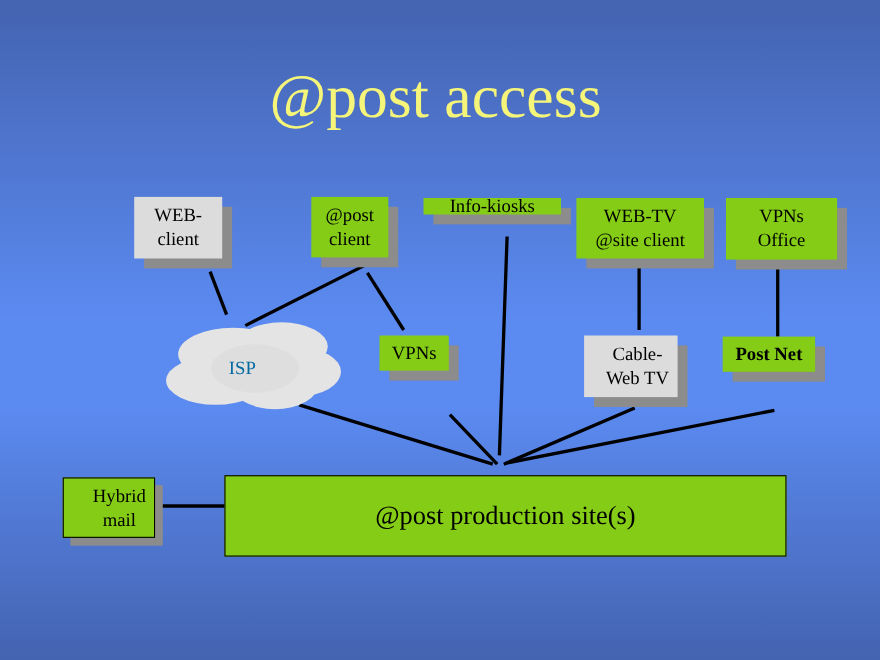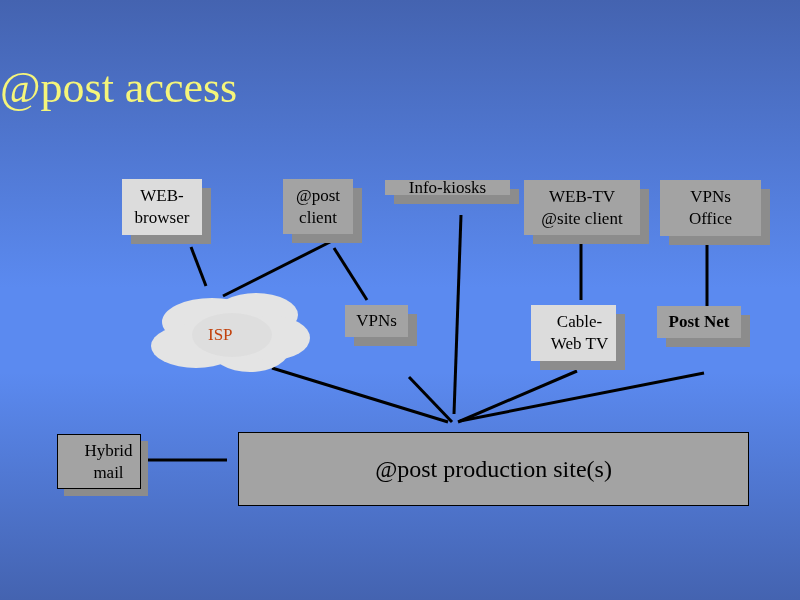--- a/index.html
+++ b/index.html
@@ -2,35 +2,35 @@
 <html><head>
 <meta charset="utf-8">
 <style>
   html, body { margin: 0; padding: 0; }
   body {
     width: 800px; height: 600px; position: relative; overflow: hidden;
     background: linear-gradient(to bottom, #4463b0 0%, #5b8af0 48%, #5b8af0 62%, #4463b0 100%);
     font-family: "Liberation Serif", "DejaVu Serif", serif;
   }
   .title {
-    position: absolute; left: 0; top: 60px; width: 792px; 
-    color: #f5f57a; font-size: 44px; line-height: 56px;
+    position: absolute; left: 0; top: 60px; width: 792px; text-align: center;
+    color: #f5f57a; font-size: 56px; line-height: 56px;
   }
   svg.lines { position: absolute; left: 0; top: 0; }
   .box {
     position: absolute; box-sizing: border-box;
     display: flex; align-items: center; justify-content: center; text-align: center;
     font-size: 17px; line-height: 22px; color: #000;
     box-shadow: 9px 9px 0 #8c8c8c;
   }
-  .yellow { background: #a3a3a3; }
+  .yellow { background: #84cc16; }
   .gray { background: #dcdcdc; }
   .bordered { border: 1px solid #000; }
   .cloud-label {
-    position: absolute; left: 208px; top: 325px; font-size: 17px; color: #c2410c;
+    position: absolute; left: 208px; top: 325px; font-size: 17px; color: #0369a1;
   }
   .prod { font-size: 24px; box-shadow: none; }
   .hybrid { box-shadow: 7px 7px 0 #8c8c8c; padding-left: 19px; }
 </style>
 </head>
 <body>
 
 <div class="title">@post access</div>
 
 <svg class="lines" width="800" height="600">
@@ -51,31 +51,31 @@
     <ellipse cx="212" cy="322" rx="50" ry="24"></ellipse>
     <ellipse cx="256" cy="315" rx="42" ry="22"></ellipse>
     <ellipse cx="196" cy="346" rx="45" ry="22"></ellipse>
     <ellipse cx="250" cy="348" rx="40" ry="24"></ellipse>
     <ellipse cx="272" cy="338" rx="38" ry="22"></ellipse>
     <ellipse cx="232" cy="335" rx="40" ry="22" fill="#dedede"></ellipse>
   </g>
 </svg>
 
 <div class="box gray" style="left:122px;top:179px;width:80px;height:56px;white-space:pre-line;">WEB-
-browser</div>
+client</div>
 <div class="box yellow" style="left:283px;top:179px;width:70px;height:55px;white-space:pre-line;">@post
 client</div>
 <div class="box yellow" style="left:385px;top:180px;width:125px;height:15px;">Info-kiosks</div>
 <div class="box yellow" style="left:524px;top:180px;width:116px;height:55px;white-space:pre-line;">WEB-TV
 @site client</div>
 <div class="box yellow" style="left:660px;top:180px;width:101px;height:56px;white-space:pre-line;">VPNs
 Office</div>
 
 <div class="cloud-label">ISP</div>
 
 <div class="box yellow" style="left:345px;top:305px;width:63px;height:32px;">VPNs</div>
 <div class="box gray" style="left:531px;top:305px;width:85px;height:56px;white-space:pre-line;padding-left:12px;">Cable-
 Web TV</div>
 <div class="box yellow" style="left:657px;top:306px;width:84px;height:32px;font-weight:bold;">Post Net</div>
 
 <div class="box yellow bordered hybrid" style="left:57px;top:434px;width:84px;height:55px;white-space:pre-line;">Hybrid
 mail</div>
-<div class="box yellow bordered prod" style="left:238px;top:432px;width:511px;height:74px;">@post production site(s)</div>
+<div class="box yellow bordered prod" style="left:204px;top:432px;width:511px;height:74px;">@post production site(s)</div>
 
 </body></html>

